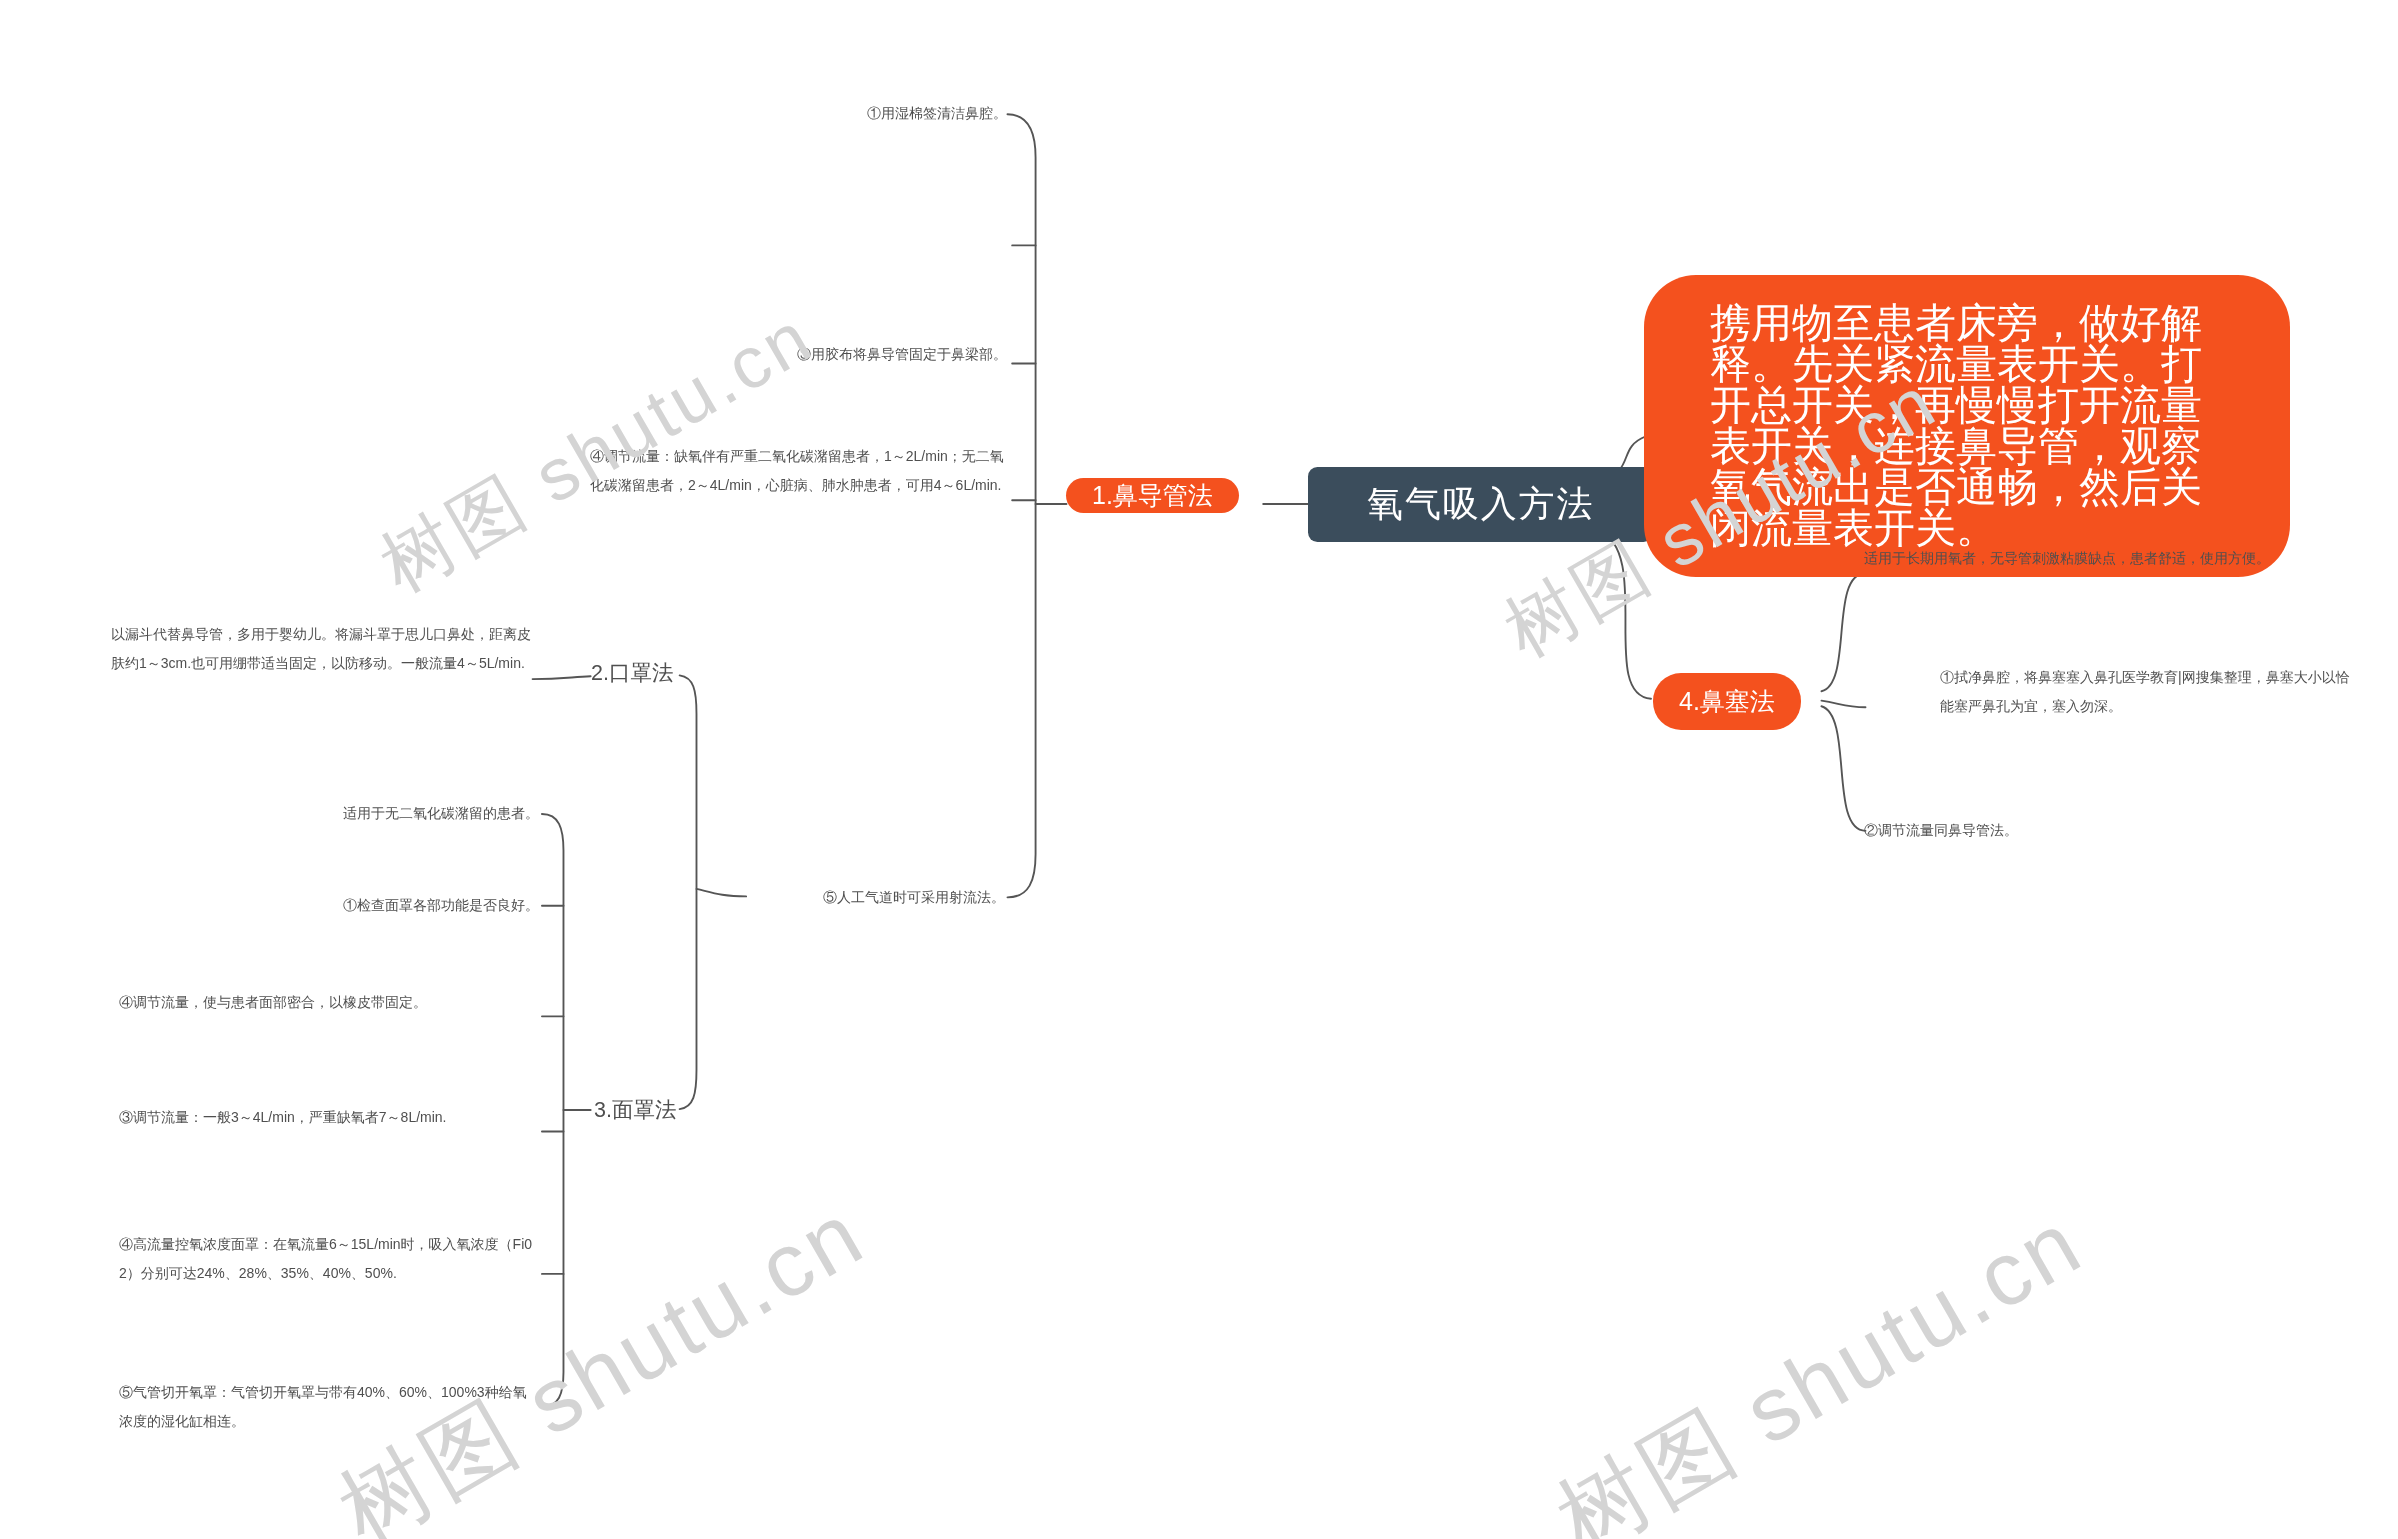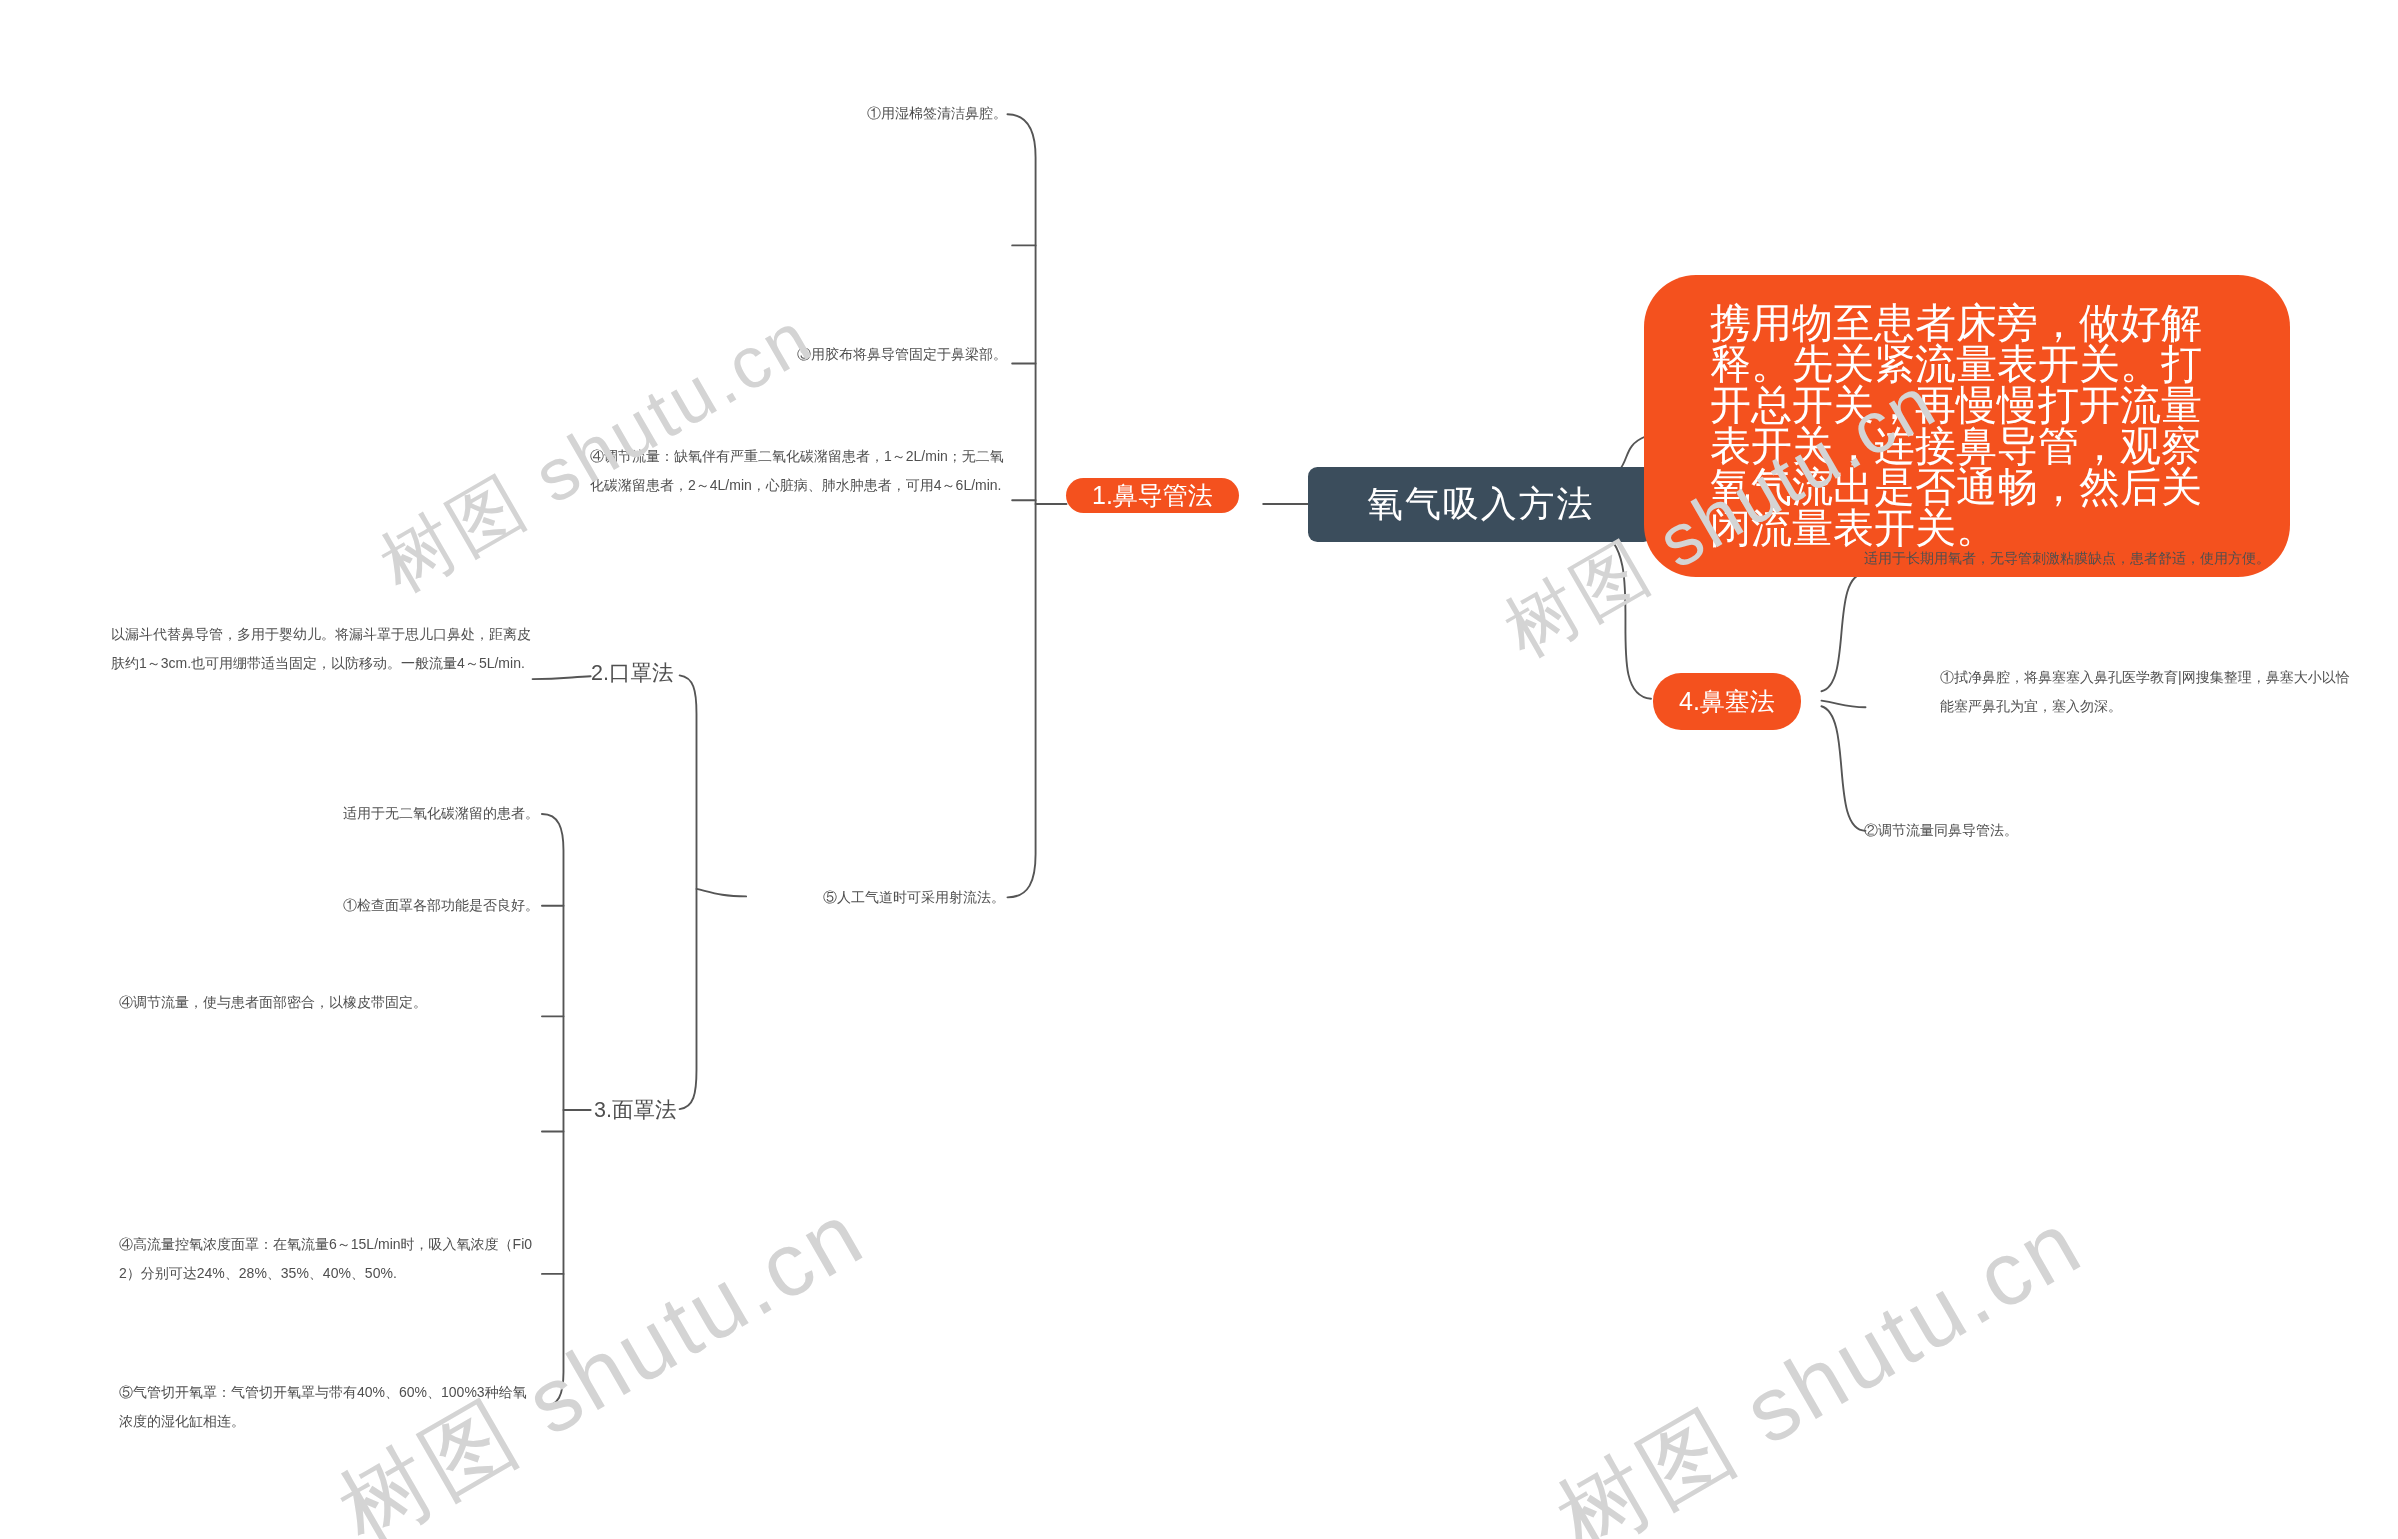--- a/index.html
+++ b/index.html
@@ -117,20 +117,21 @@
   <div class="txt" style="right:1389px;width:420px;top:442px;">④调节流量：缺氧伴有严重二氧化碳潴留患者，1～2L/min；无二氧化碳潴留患者，2～4L/min，心脏病、肺水肿患者，可用4～6L/min.</div>
   <div class="txt r" style="right:1394px;top:883px;">⑤人工气道时可采用射流法。</div>
 
   <div class="label" style="left:591px;top:659px;">2.口罩法</div>
   <div class="txt" style="right:1868px;width:420px;top:620px;">以漏斗代替鼻导管，多用于婴幼儿。将漏斗罩于思儿口鼻处，距离皮肤约1～3cm.也可用绷带适当固定，以防移动。一般流量4～5L/min.</div>
 
   <div class="label" style="left:594px;top:1096px;">3.面罩法</div>
   <div class="txt r" style="right:1860px;top:799px;">适用于无二氧化碳潴留的患者。</div>
   <div class="txt r" style="right:1860px;top:891px;">①检查面罩各部功能是否良好。</div>
   <div class="txt" style="right:1860px;width:420px;top:988px;">④调节流量，使与患者面部密合，以橡皮带固定。</div>
+  <div class="txt" style="right:1860px;width:420px;top:1103px;">③调节流量：一般3～4L/min，严重缺氧者7～8L/min.</div>
   <div class="txt" style="right:1860px;width:420px;top:1230px;">④高流量控氧浓度面罩：在氧流量6～15L/min时，吸入氧浓度（Fi02）分别可达24%、28%、35%、40%、50%.</div>
   <div class="txt" style="right:1860px;width:420px;top:1378px;">⑤气管切开氧罩：气管切开氧罩与带有40%、60%、100%3种给氧浓度的湿化缸相连。</div>
 
   <div class="pill" style="left:1653px;top:673px;height:57px;">4.鼻塞法</div>
   <div class="txt" style="left:1864px;width:422px;top:544px;">适用于长期用氧者，无导管刺激粘膜缺点，患者舒适，使用方便。</div>
   <div class="txt" style="left:1940px;width:422px;top:663px;">①拭净鼻腔，将鼻塞塞入鼻孔医学教育|网搜集整理，鼻塞大小以恰能塞严鼻孔为宜，塞入勿深。</div>
   <div class="txt" style="left:1864px;top:816px;">②调节流量同鼻导管法。</div>
 
   <div class="wm" style="left:356px;top:403px;">树图 shutu.cn</div>
   <div class="wm" style="left:1480px;top:468px;">树图 shutu.cn</div>

